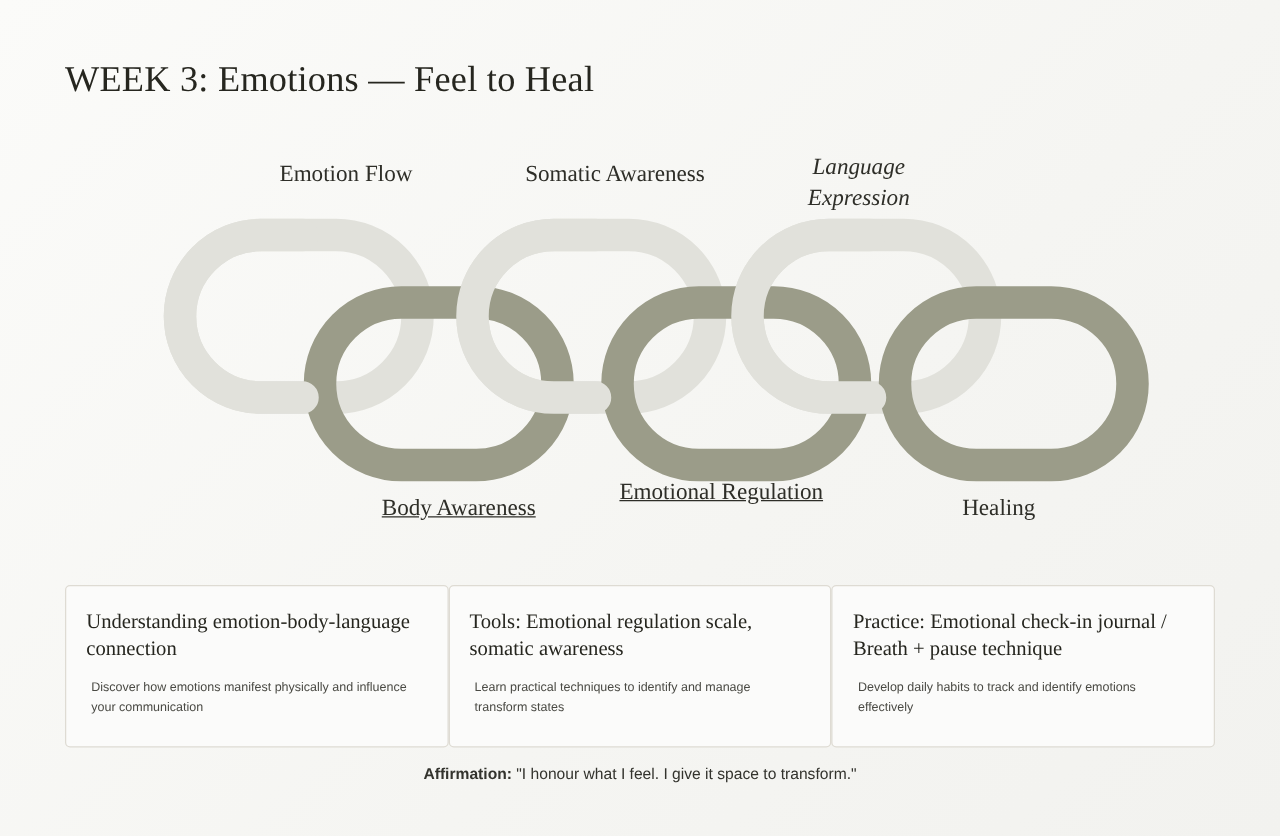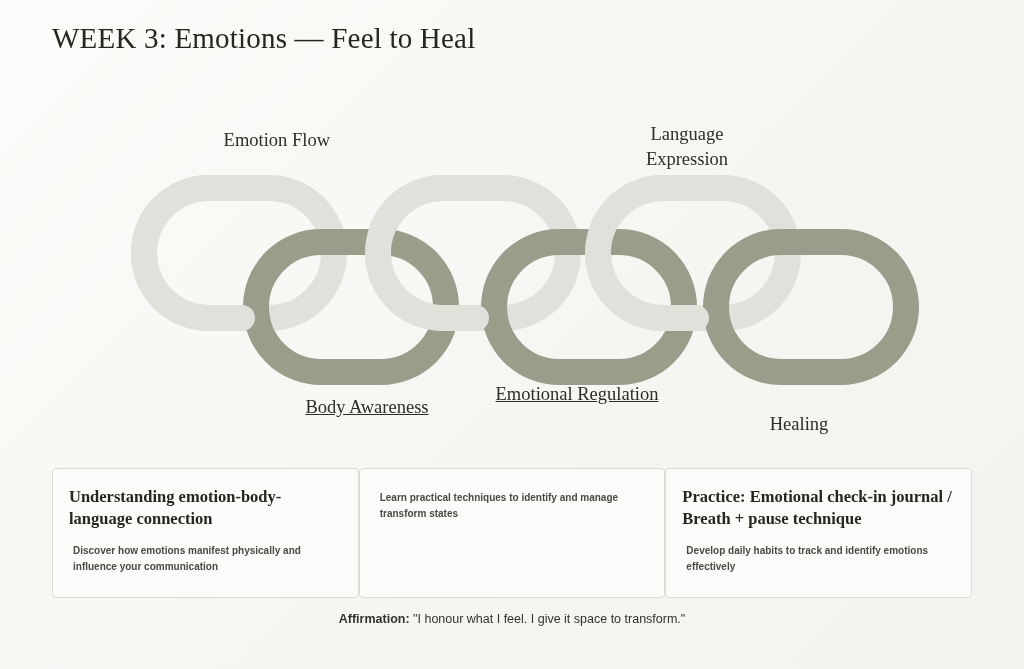--- a/index.html
+++ b/index.html
@@ -16,21 +16,21 @@
     position: relative;
   }
   .page {
     position: absolute;
     inset: 0;
     background: linear-gradient(135deg, #fbfbf9 0%, #f5f5f2 60%, #f2f2ef 100%);
   }
   .title {
     position: absolute;
     left: 52px;
-    top: 22px;
+    top: 48px;
     font-size: 29px;
     font-family: "Liberation Serif", serif;
     color: #26261f;
     letter-spacing: 0.2px;
     white-space: nowrap;
   }
 
   
   .diagram {
     position: absolute;
@@ -55,34 +55,33 @@
   .bottom-label {
     position: absolute;
     text-align: center;
     font-size: 18.5px;
     font-family: "Liberation Serif", serif;
     color: #2e2e28;
     line-height: 1.35;
   }
   .tl-0 { left: 108px; top: 18px; width: 170px; text-align: right; }
   .tl-1 { left: 330px; top: 18px; width: 220px; }
-  .tl-2 { left: 560px; top: 12px; width: 150px; }
+  .tl-2 { left: 560px; top: 12px; width: 150px; font-style: italic; }
   .bl-0 { left: 205px; top: 285px; width: 220px; text-decoration: underline; }
   .bl-1 { left: 430px; top: 272px; width: 190px; text-decoration: underline; }
-  .bl-2 { left: 662px; top: 302px; width: 170px; }
+  .bl-2 { left: 662px; top: 285px; width: 170px; }
 
   
   .cards {
     position: absolute;
     left: 52px;
     top: 468px;
     width: 920px;
     display: flex;
     gap: 0;
-    font-weight: bold;
   }
   .card {
     flex: 1 1 0;
     background: #fbfbfa;
     border: 1px solid #dedbd3;
     border-radius: 4px;
     padding: 17px 16px 16px 16px;
     box-sizing: border-box;
     min-height: 130px;
   }
@@ -139,33 +138,35 @@
       </g>
 
       <g fill="none" stroke="#e1e1db" stroke-width="26" stroke-linecap="round">
         <path d="M 190 78 L 157 78 A 65 65 0 0 0 157 208 L 190 208"></path>
         <path d="M 424 78 L 391 78 A 65 65 0 0 0 391 208 L 424 208"></path>
         <path d="M 644 78 L 611 78 A 65 65 0 0 0 611 208 L 644 208"></path>
       </g>
     </svg>
 
     <div class="top-label tl-0">Emotion Flow</div>
+    <div class="top-label tl-1">Somatic Awareness</div>
     <div class="top-label tl-2">Language Expression</div>
 
     <div class="bottom-label bl-0">Body Awareness</div>
     <div class="bottom-label bl-1">Emotional Regulation</div>
     <div class="bottom-label bl-2">Healing</div>
   </div>
 
   <div class="cards">
     <div class="card">
       <p class="card-heading">Understanding emotion-body-language connection</p>
       <p class="card-body">Discover how emotions manifest physically and influence your communication</p>
     </div>
     <div class="card">
+      <p class="card-heading">Tools: Emotional regulation scale, somatic awareness</p>
       <p class="card-body">Learn practical techniques to identify and manage transform states</p>
     </div>
     <div class="card">
       <p class="card-heading">Practice: Emotional check-in journal / Breath + pause technique</p>
       <p class="card-body">Develop daily habits to track and identify emotions effectively</p>
     </div>
   </div>
 
   <div class="affirmation">
     <span class="lead">Affirmation:</span>

